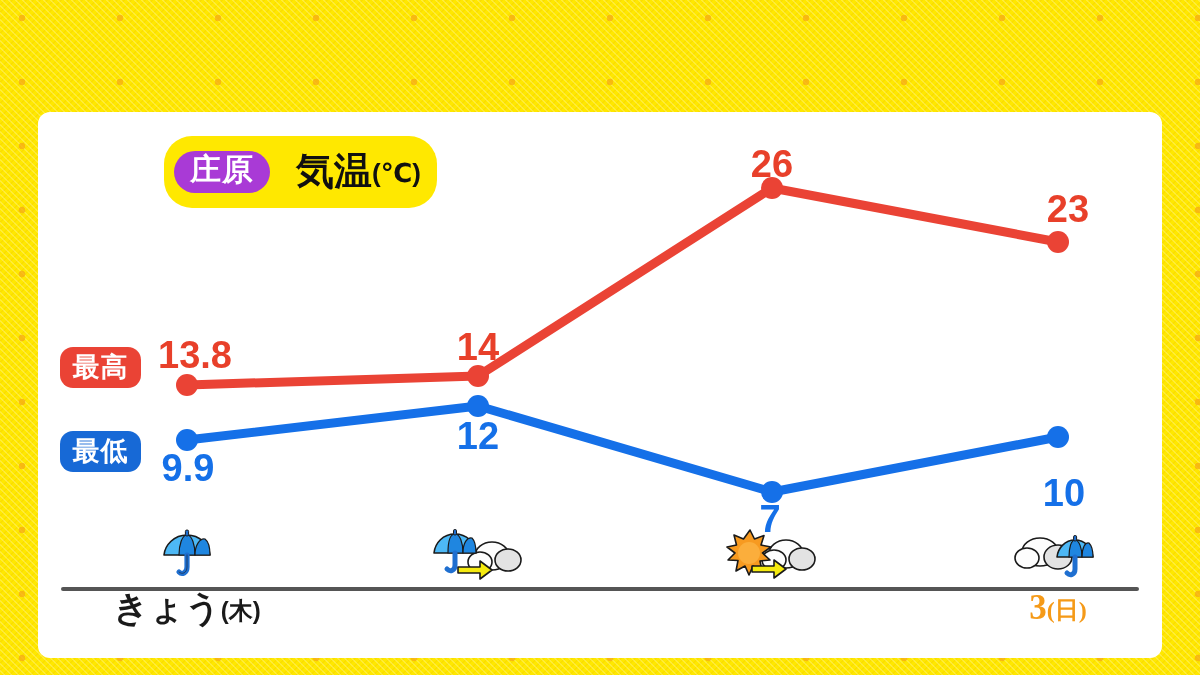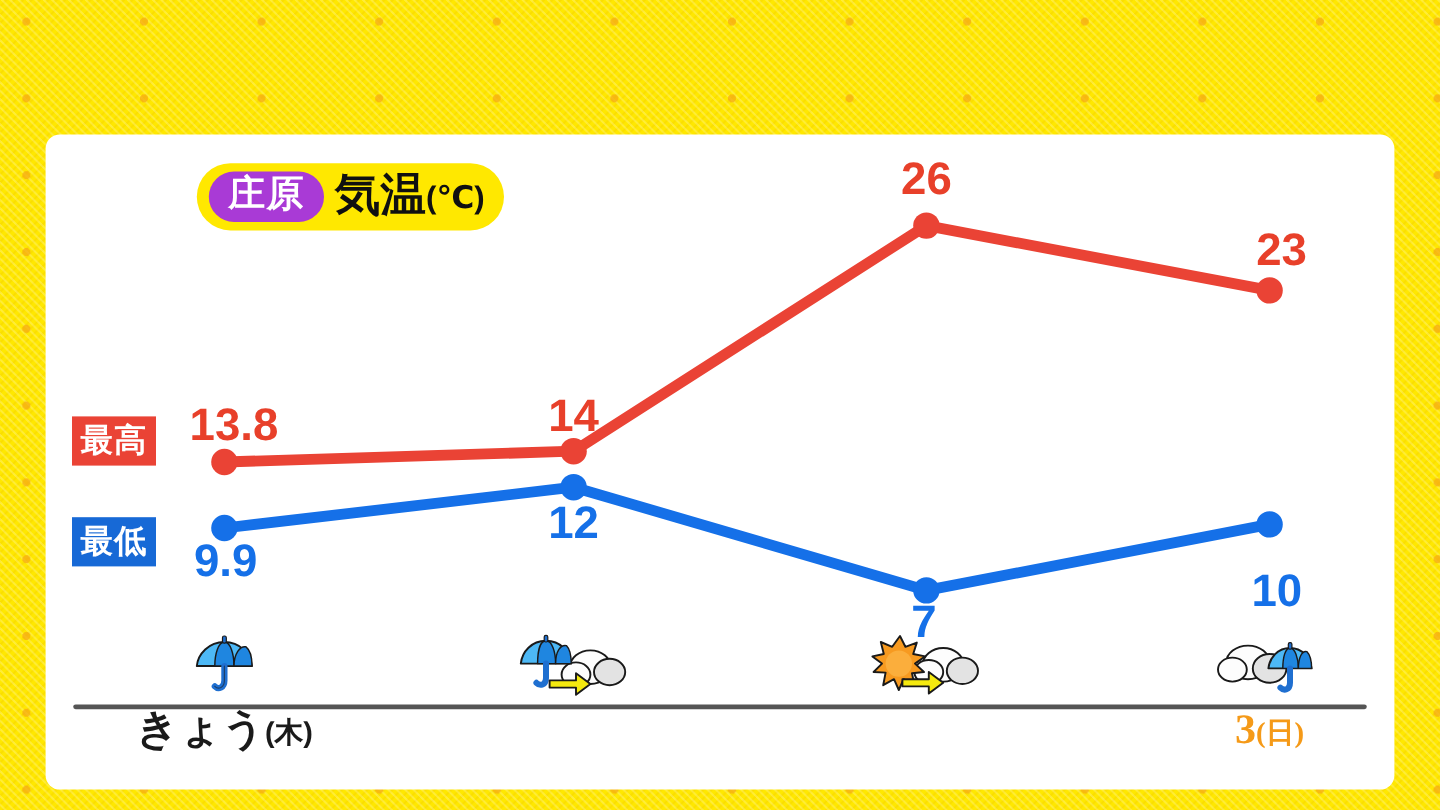--- a/index.html
+++ b/index.html
@@ -37,25 +37,25 @@
     background: #ffffff;
     border-radius: 12px;
     overflow: hidden;
   }
 
   
   .title-pill {
     position: absolute;
     left: 164px;
     top: 136px;
-    height: 56px;
+    height: 72px;
     padding: 0 16px 0 10px;
     display: flex;
     align-items: center;
-    gap: 9px;
+    gap: 26px;
     background: #ffe800;
     border-radius: 28px;
   }
   .region-pill {
     background: #a93ad6;
     color: #ffffff;
     border-radius: 22px;
     padding: 3px 16px 6px 16px;
     font-size: 31px;
     font-weight: bold;
@@ -96,23 +96,23 @@
       0 0 30px #4fc8ff,
       0 0 42px rgba(60,190,255,0.85);
   }
 
   
   .series-badge {
     position: absolute;
     display: flex;
     align-items: center;
     justify-content: center;
-    width: 70px;
+    width: 81px;
     height: 41px;
-    border-radius: 0;
+    border-radius: 13px;
     color: #ffffff;
     font-size: 27px;
     font-weight: bold;
     letter-spacing: 1px;
     line-height: 1;
   }
   .badge-high { left: 60px; top: 347px; background: #ea4335; }
   .badge-low  { left: 60px; top: 431px; background: #1769d6; }
 
   
@@ -209,21 +209,21 @@
     <g id="pts-low">
         <circle cx="187" cy="440" r="11" fill="#1570e8"></circle>
         <circle cx="478" cy="406" r="11" fill="#1570e8"></circle>
         <circle cx="772" cy="492" r="11" fill="#1570e8"></circle>
         <circle cx="1058" cy="437" r="11" fill="#1570e8"></circle>
       </g>
   </svg>
 
   <div class="value-label value-high" style="left:195px; top:336px;">13.8</div>
   <div class="value-label value-high" style="left:478px; top:328px;">14</div>
-  <div class="value-label value-high" style="left:772px; top:131px;">26</div>
+  <div class="value-label value-high" style="left:772px; top:145px;">26</div>
   <div class="value-label value-high" style="left:1068px; top:190px;">23</div>
 
   <div class="value-label value-low" style="left:188px; top:449px;text-align:center;">9.9</div>
   <div class="value-label value-low" style="left:478px; top:417px;">12</div>
   <div class="value-label value-low" style="left:770px; top:500px;">7</div>
   <div class="value-label value-low" style="left:1064px; top:446px;margin-top:28px;">10</div>
 
   <div class="axis-line"></div>
 
   <div class="day-col" style="left:187px;">

